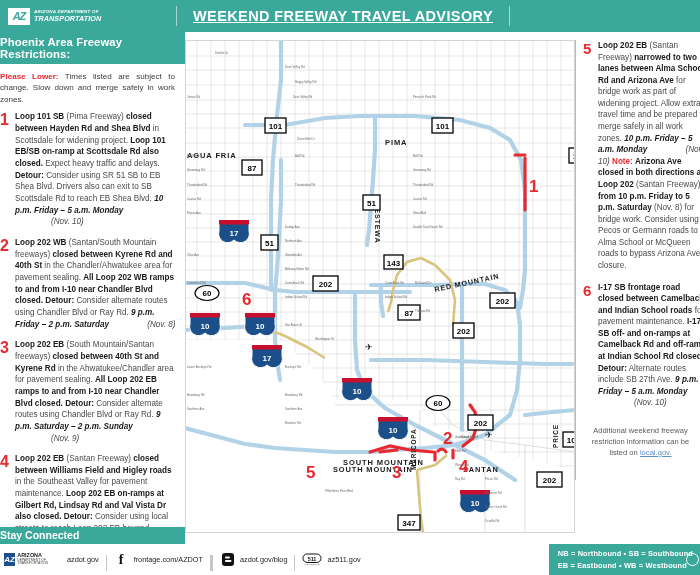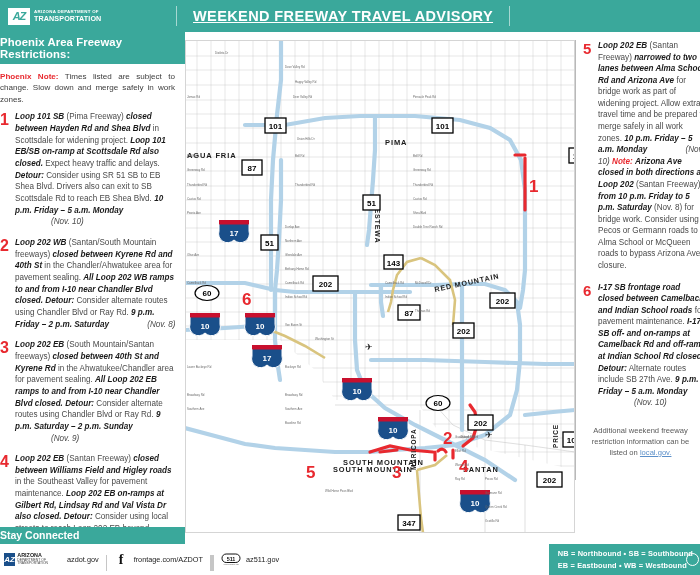--- a/index.html
+++ b/index.html
@@ -8,42 +8,42 @@
 
   .page { position:relative; width:567px; height:575px; background:#ffffff; }
 
   
   .topbar { position:absolute; left:0; top:0; width:700px; height:32px;
     background:#3aa89b; display:flex; align-items:center; }
   .adot-logo { display:flex; align-items:center; padding-left:8px; width:176px; }
   .az-mark { width:22px; height:17px; background:#fff; color:#3aa89b;
     font-size:11px; font-weight:bold; display:flex; align-items:center;
     justify-content:center; font-style:italic; letter-spacing:-1px; margin-right:4px;}
-  .adot-lines { line-height:1.05; }
+  .adot-lines { line-height:1.05;font-style:italic; }
   .adot-l1 { font-size:4.4px; color:#fff; font-weight:bold; letter-spacing:.3px; }
   .adot-l2 { font-size:7.2px; color:#fff; font-weight:bold; letter-spacing:.1px; }
   .vdiv { width:1px; height:20px; background:rgba(255,255,255,.55); }
   .hdr-title { flex:0 0 auto; padding:0 16px; color:#fff; font-weight:bold;
     font-size:14.5px; letter-spacing:.4px;text-decoration:underline; }
   .hdr-dates { padding:0 10px 0 16px; color:#fff; font-weight:bold;
     font-size:13.5px; letter-spacing:.2px; }
 
   
   .leftcol { position:absolute; left:-8px; top:32px; width:193px; height:495px; }
   .sec-head { background:#3aa89b; color:#fff; font-weight:bold; font-size:11.3px;
     padding:4px 6px 4px 8px; letter-spacing:.1px; }
   .note { font-size:8.1px; color:#3c3c3c; line-height:1.42; padding:7px 10px 0 8px;
     text-align:justify; }
   .note b { color:#e8292f; }
   .items { padding:6px 8px 0 8px; }
   .item { display:flex; margin-bottom:9px; }
   .num { color:#e8292f; font-weight:bold; font-size:16px; width:15px;
     flex:0 0 15px; line-height:1; padding-top:1px; }
   .body { font-size:8.15px; line-height:1.43; color:#3c3c3c; flex:1; }
-  .body b { color:#1a1a1a;font-style:italic; }
+  .body b { color:#1a1a1a; }
   .body i { font-weight:bold; font-style:italic; color:#1a1a1a; }
   .body .plain { color:#4a4a4a; }
   .body .ital { font-style:italic; color:#4a4a4a;margin-left:36px; }
 
   
   .rightcol { position:absolute; left:575px; top:40px; width:133px; height:440px;
     border-left:1px solid #b9b9b9; padding-left:7px; }
   .rightcol .item { margin-bottom:10px; }
   .rightcol .body { font-size:8.15px; line-height:1.42; }
   .rightcol .num { font-size:15px; }
@@ -94,21 +94,21 @@
       </div>
     </div>
     <div class="vdiv"></div>
     <div class="hdr-title">WEEKEND FREEWAY TRAVEL ADVISORY</div>
     <div class="vdiv"></div>
   </div>
 
   <div class="leftcol">
     <div class="sec-head">Phoenix Area Freeway Restrictions:</div>
     <div class="note">
-      <b>Phoenix Note:</b><span> Times listed are subject to change. Slow down and merge safely in work zones.</span>
+      <b>Please Lower:</b><span> Times listed are subject to change. Slow down and merge safely in work zones.</span>
     </div>
     <div class="items" id="left-items">
         <div class="item">
           <div class="num">1</div>
           <div class="body"><b>Loop 101 SB</b> <span class="plain">(Pima Freeway)</span> <b>closed between Hayden Rd and Shea Blvd</b> <span class="plain">in Scottsdale for widening project.</span> <b>Loop 101 EB/SB on-ramp at Scottsdale Rd also closed.</b> <span class="plain">Expect heavy traffic and delays.</span> <b>Detour:</b> <span class="plain">Consider using SR 51 SB to EB Shea Blvd. Drivers also can exit to SB Scottsdale Rd to reach EB Shea Blvd.</span> <i>10 p.m. Friday – 5 a.m. Monday</i> <span class="ital">(Nov. 10)</span></div>
         </div>
         <div class="item">
           <div class="num">2</div>
           <div class="body"><b>Loop 202 WB</b> <span class="plain">(Santan/South Mountain freeways)</span> <b>closed between Kyrene Rd and 40th St</b> <span class="plain">in the Chandler/Ahwatukee area for pavement sealing.</span> <b>All Loop 202 WB ramps to and from I-10 near Chandler Blvd closed.</b> <b>Detour:</b> <span class="plain">Consider alternate routes using Chandler Blvd or Ray Rd.</span> <i>9 p.m. Friday – 2 p.m. Saturday</i> <span class="ital">(Nov. 8)</span></div>
         </div>
@@ -462,20 +462,30 @@
         <div class="f-sep"></div>
         <div class="f-item">
           <span class="ico">
             <span style="font-weight:bold;font-size:14px;color:#111;font-family:'Liberation Serif',serif;">f</span>
           </span>
           <span>frontage.com/AZDOT</span>
         </div>
         <div class="f-sep"></div>
         <div class="f-sep"></div>
         <div class="f-sep"></div>
+        <div class="f-item">
+          <span class="ico">
+            <svg width="12" height="13" viewBox="0 0 12 13">
+              <rect x="0" y="0" width="12" height="13" rx="3" fill="#111"></rect>
+              <rect x="3" y="3.5" width="5" height="2" rx="1" fill="#fff"></rect>
+              <rect x="3" y="7" width="6.5" height="2" rx="1" fill="#fff"></rect>
+            </svg>
+          </span>
+          <span>azdot.gov/blog</span>
+        </div>
         <div class="f-sep"></div>
         <div class="f-item">
           <span class="ico" style="width: 20px;">
             <svg width="20" height="13" viewBox="0 0 20 13">
               <rect x="1" y="1" width="18" height="8.5" rx="4.2" fill="none" stroke="#111" stroke-width="1"></rect>
               <text x="10" y="7.6" font-size="5.4" font-weight="bold" text-anchor="middle" font-family="Liberation Sans, sans-serif" fill="#111">511</text>
               <text x="10" y="12.4" font-size="1.9" text-anchor="middle" font-family="Liberation Sans, sans-serif" fill="#555">Arizona Travel Info</text>
             </svg>
           </span>
           <span>az511.gov</span>

